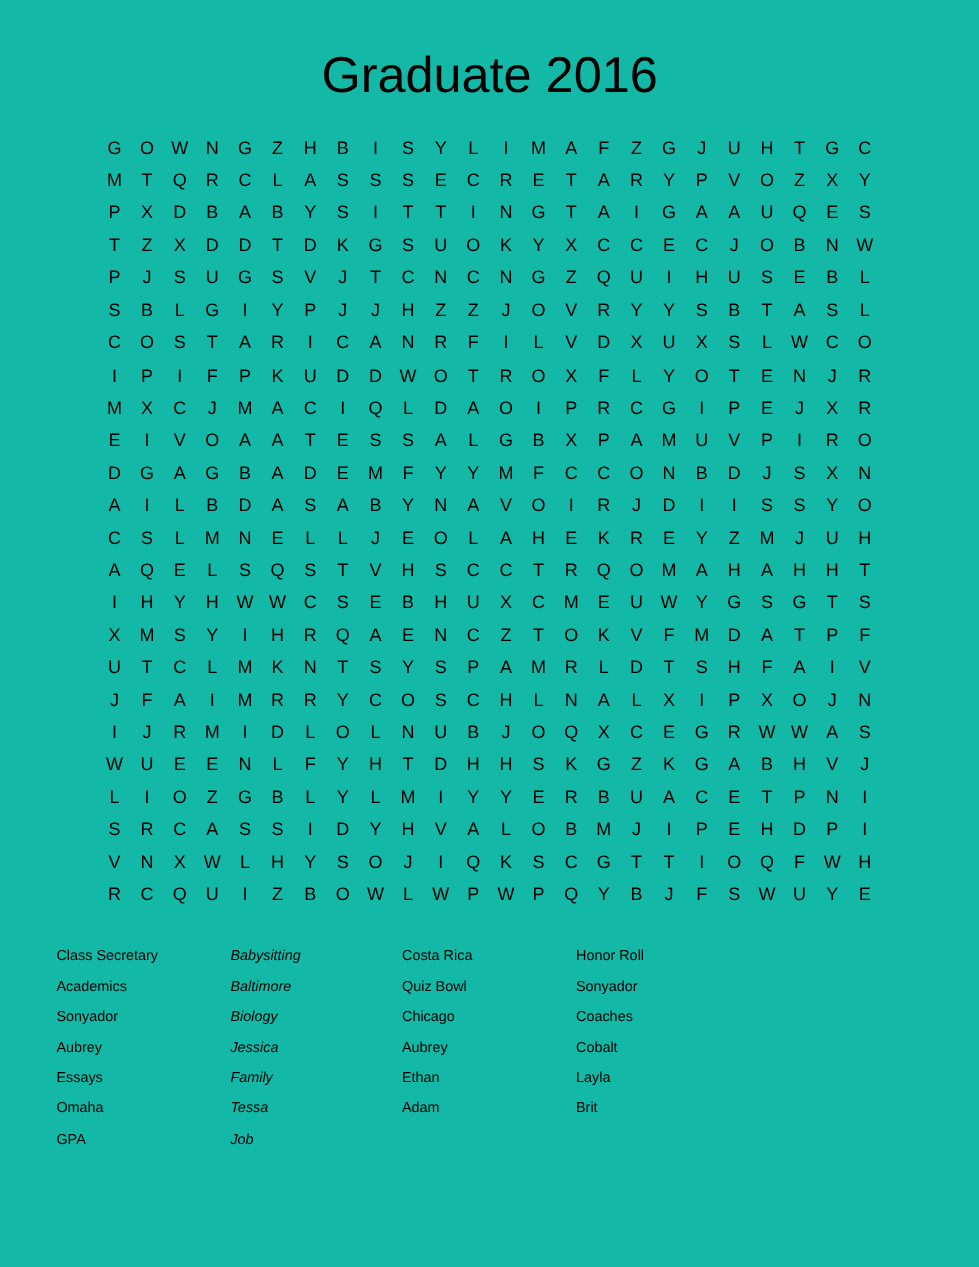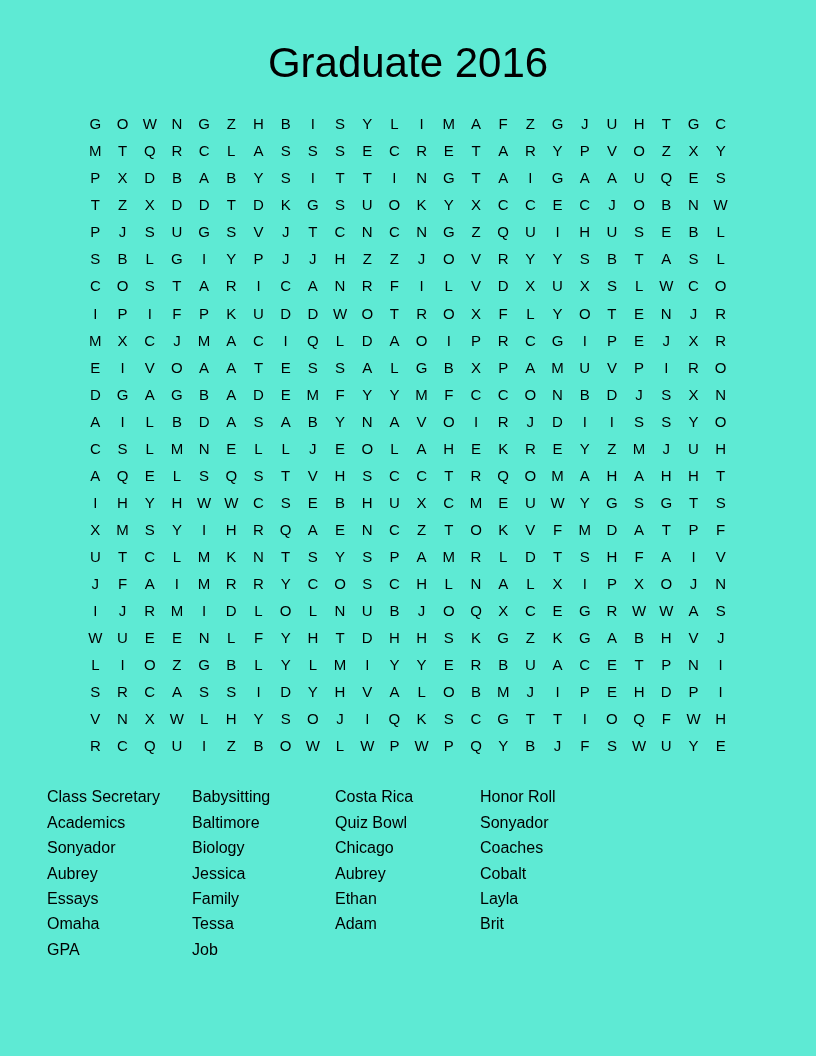--- a/index.html
+++ b/index.html
@@ -10,21 +10,21 @@
   body {
     width: 816px;
     height: 1056px;
     font-family: "Liberation Sans", sans-serif;
     color: #000000;
     overflow: hidden;
   }
   .page {
     width: 816px;
     height: 1056px;
-    background: #5eead4;
+    background: #14b8a6;
     position: relative;
   }
   .title {
     text-align: center;
     font-size: 42px;
     font-weight: 400;
     margin: 0;
     padding-top: 40px;
     line-height: 1.1;
     letter-spacing: 0px;
@@ -42,26 +42,26 @@
   .cell {
     display: flex;
     align-items: center;
     justify-content: center;
     user-select: none;
   }
   .words {
     display: flex;
     flex-direction: row;
     margin: 25px 0 0 47px;
-    font-size: 16px;
+    font-size: 12px;
     line-height: 25.4px;
   }
   .word-col { flex: 0 0 auto; }
   .word-col:nth-child(1) { width: 145px; }
-  .word-col:nth-child(2) { width: 143px; }
+  .word-col:nth-child(2) { width: 143px; font-style: italic; }
   .word-col:nth-child(3) { width: 145px; }
   .word-col:nth-child(4) { width: 144px; }
   .word-col:nth-child(5) { width: auto; text-align: right; }
   .word { white-space: nowrap; }
 </style>
 </head>
 <body>
 
 <div class="page">
   <h1 class="title">Graduate 2016</h1>

